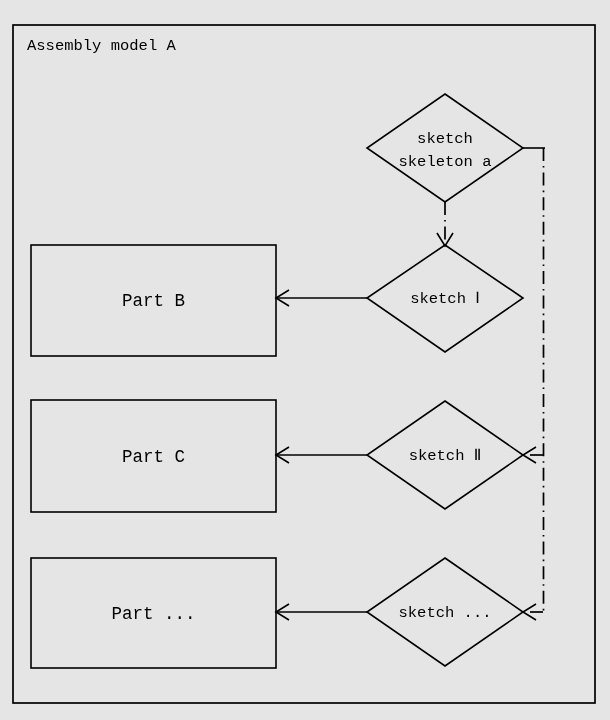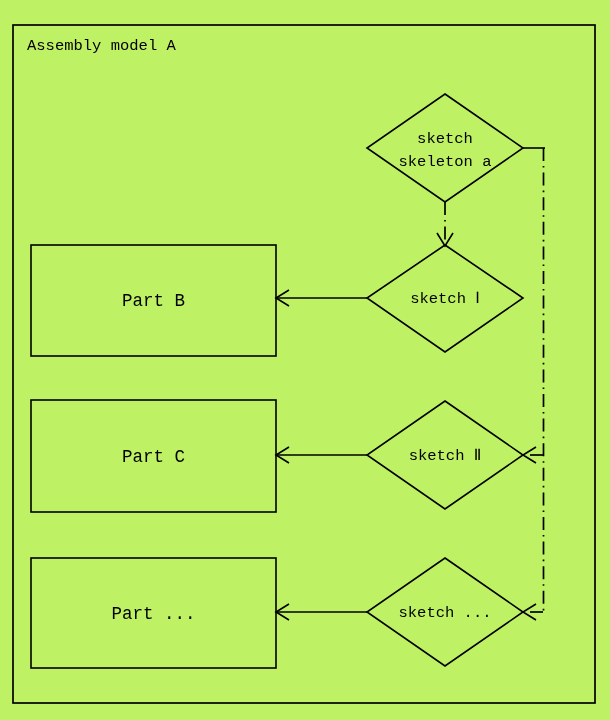--- a/index.html
+++ b/index.html
@@ -4,21 +4,21 @@
 <style>
   html, body {
     margin: 0;
     padding: 0;
     background: #ffffff;
   }
   #canvas {
     position: relative;
     width: 610px;
     height: 720px;
-    background: #bef264;
+    background: #e5e5e5;
     overflow: hidden;
     font-family: "Liberation Mono", "DejaVu Sans Mono", monospace;
   }
   svg.diagram {
     position: absolute;
     top: 0;
     left: 0;
     width: 610px;
     height: 720px;
   }

